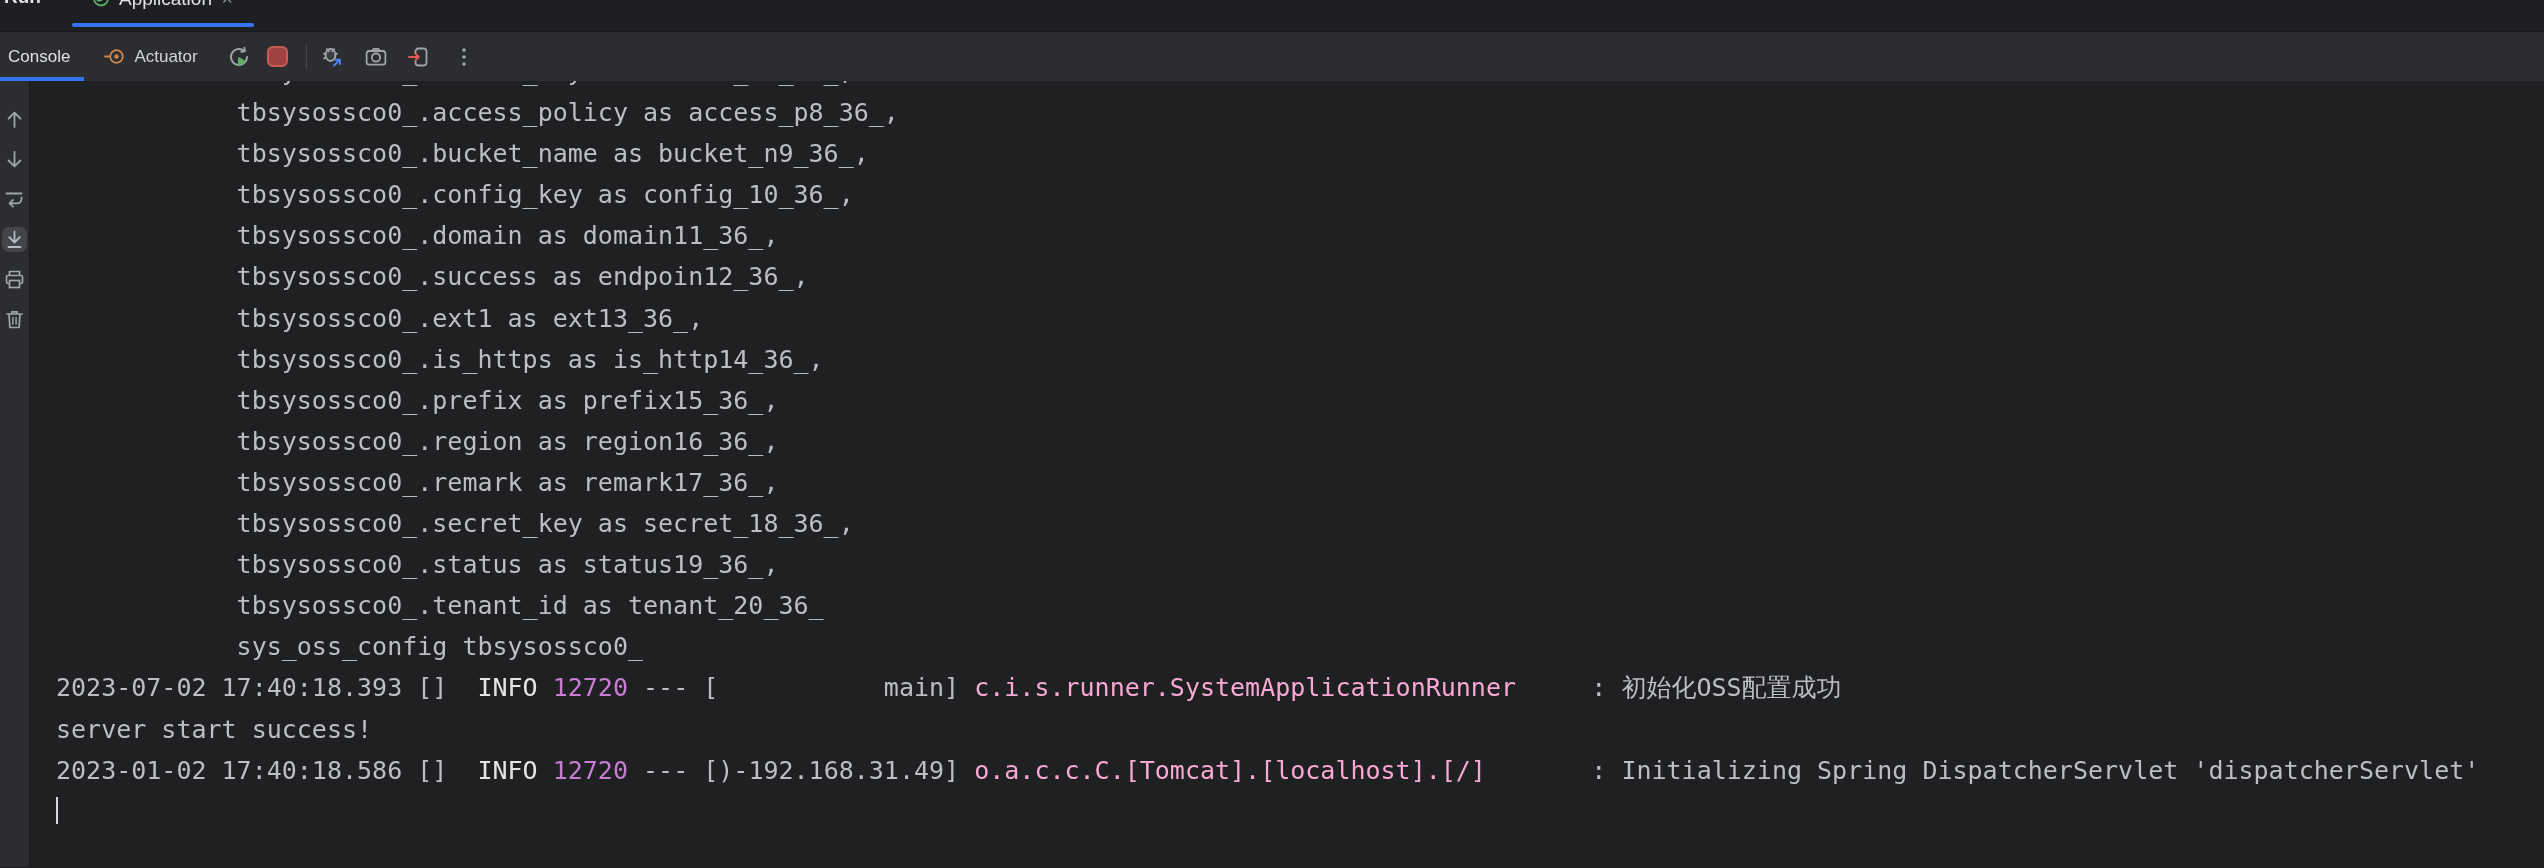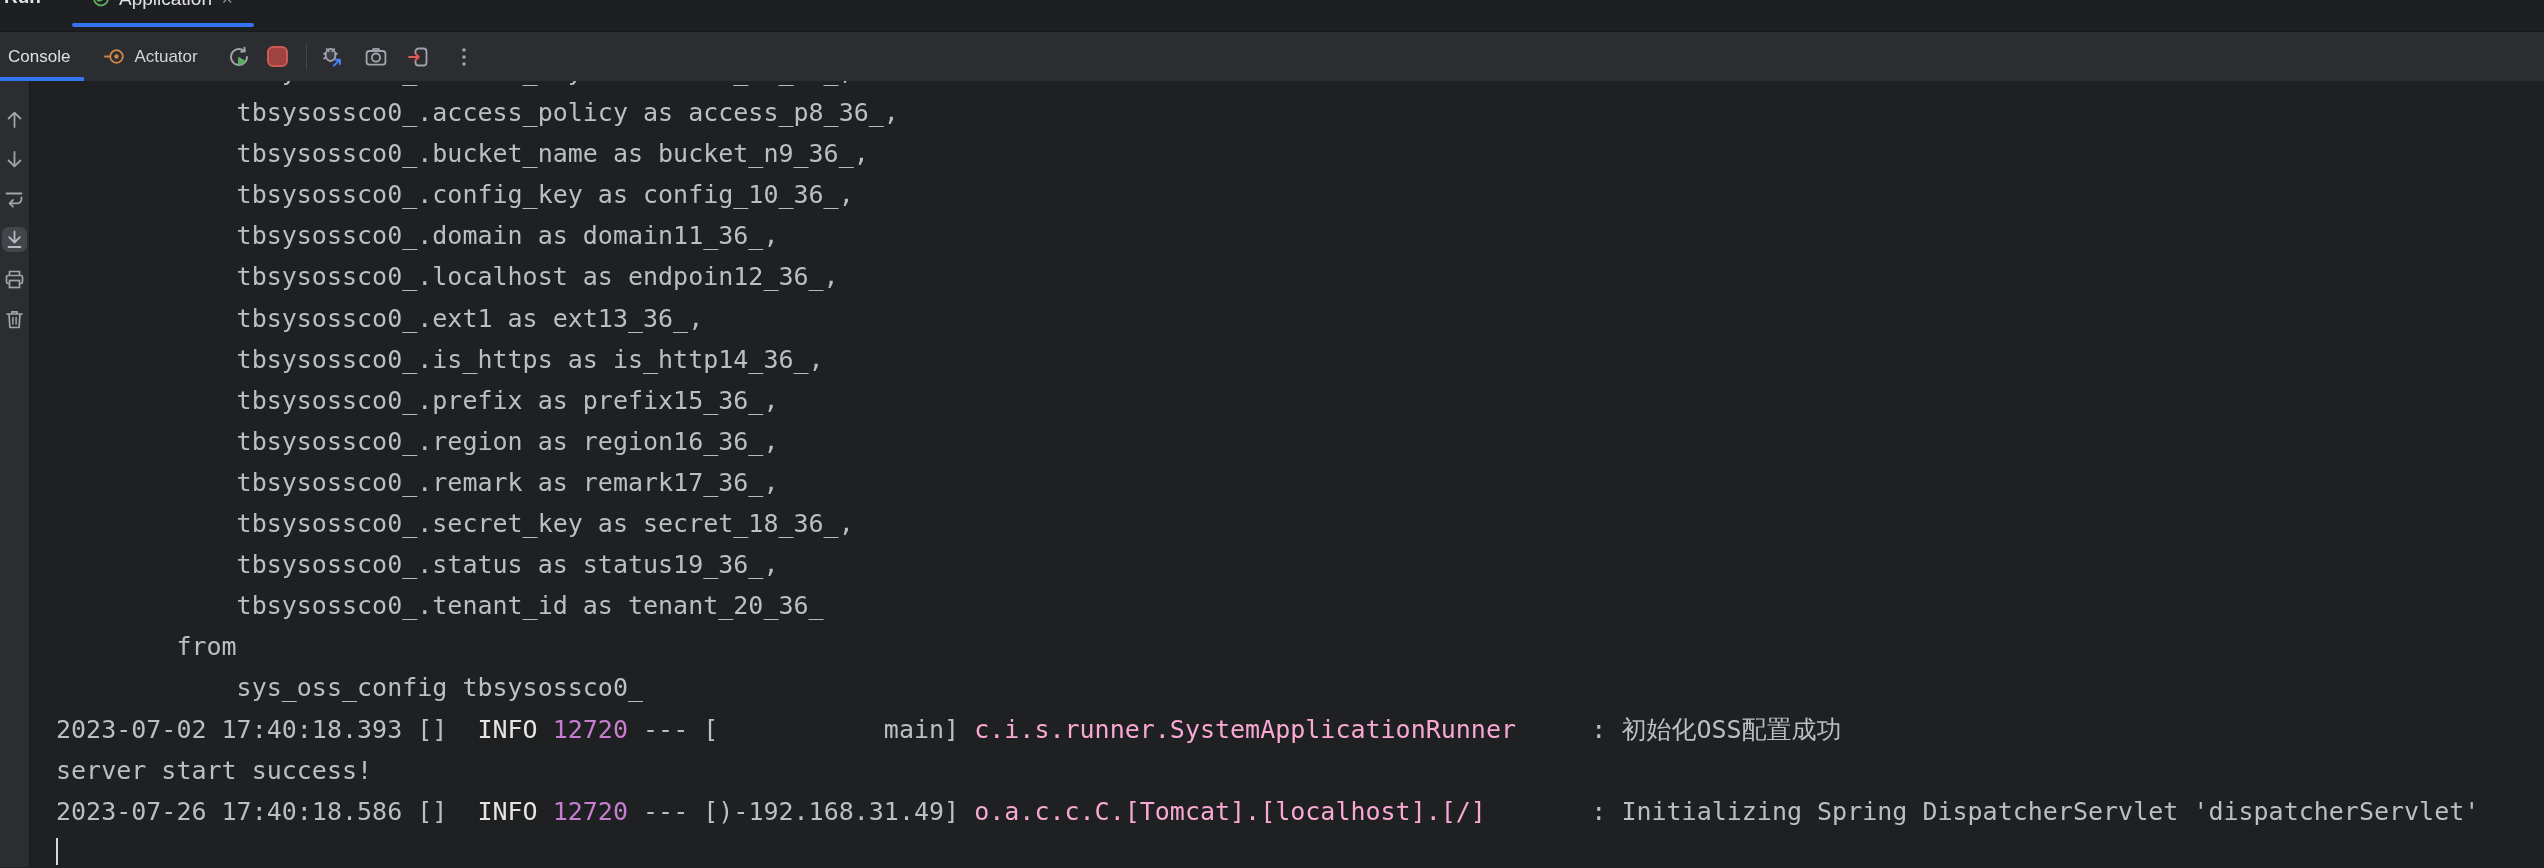--- a/index.html
+++ b/index.html
@@ -214,31 +214,30 @@
       </div>
     </div>
 
     <div class="console-area">
       <div class="console-inner">
           <div class="console-line"><span class="seg-d">            tbsysossco0_.access_key as access_k7_36_,</span></div>
           <div class="console-line"><span class="seg-d">            tbsysossco0_.access_policy as access_p8_36_,</span></div>
           <div class="console-line"><span class="seg-d">            tbsysossco0_.bucket_name as bucket_n9_36_,</span></div>
           <div class="console-line"><span class="seg-d">            tbsysossco0_.config_key as config_10_36_,</span></div>
           <div class="console-line"><span class="seg-d">            tbsysossco0_.domain as domain11_36_,</span></div>
-          <div class="console-line"><span class="seg-d">            tbsysossco0_.localhost as endpoin12_36_,</span></div>
+          <div class="console-line"><span class="seg-d">            tbsysossco0_.success as endpoin12_36_,</span></div>
           <div class="console-line"><span class="seg-d">            tbsysossco0_.ext1 as ext13_36_,</span></div>
           <div class="console-line"><span class="seg-d">            tbsysossco0_.is_https as is_http14_36_,</span></div>
           <div class="console-line"><span class="seg-d">            tbsysossco0_.prefix as prefix15_36_,</span></div>
           <div class="console-line"><span class="seg-d">            tbsysossco0_.region as region16_36_,</span></div>
           <div class="console-line"><span class="seg-d">            tbsysossco0_.remark as remark17_36_,</span></div>
           <div class="console-line"><span class="seg-d">            tbsysossco0_.secret_key as secret_18_36_,</span></div>
           <div class="console-line"><span class="seg-d">            tbsysossco0_.status as status19_36_,</span></div>
           <div class="console-line"><span class="seg-d">            tbsysossco0_.tenant_id as tenant_20_36_</span></div>
-          <div class="console-line"><span class="seg-d">        from</span></div>
           <div class="console-line"><span class="seg-d">            sys_oss_config tbsysossco0_</span></div>
           <div class="console-line"><span class="seg-d">2023-07-02 17:40:18.393 []  </span><span class="seg-g">INFO</span><span class="seg-d"> </span><span class="seg-m">12720</span><span class="seg-d"> --- [           main] </span><span class="seg-c">c.i.s.runner.SystemApplicationRunner</span><span class="seg-d">     : 初始化OSS配置成功</span></div>
           <div class="console-line"><span class="seg-d">server start success!</span></div>
-          <div class="console-line"><span class="seg-d">2023-07-26 17:40:18.586 []  </span><span class="seg-g">INFO</span><span class="seg-d"> </span><span class="seg-m">12720</span><span class="seg-d"> --- [)-192.168.31.49] </span><span class="seg-c">o.a.c.c.C.[Tomcat].[localhost].[/]</span><span class="seg-d">       : Initializing Spring DispatcherServlet 'dispatcherServlet'</span></div>
+          <div class="console-line"><span class="seg-d">2023-01-02 17:40:18.586 []  </span><span class="seg-g">INFO</span><span class="seg-d"> </span><span class="seg-m">12720</span><span class="seg-d"> --- [)-192.168.31.49] </span><span class="seg-c">o.a.c.c.C.[Tomcat].[localhost].[/]</span><span class="seg-d">       : Initializing Spring DispatcherServlet 'dispatcherServlet'</span></div>
           <div class="console-line"><span class="caret"></span></div>
         </div>
     </div>
   </div>
 </div>
 
 </body></html>

